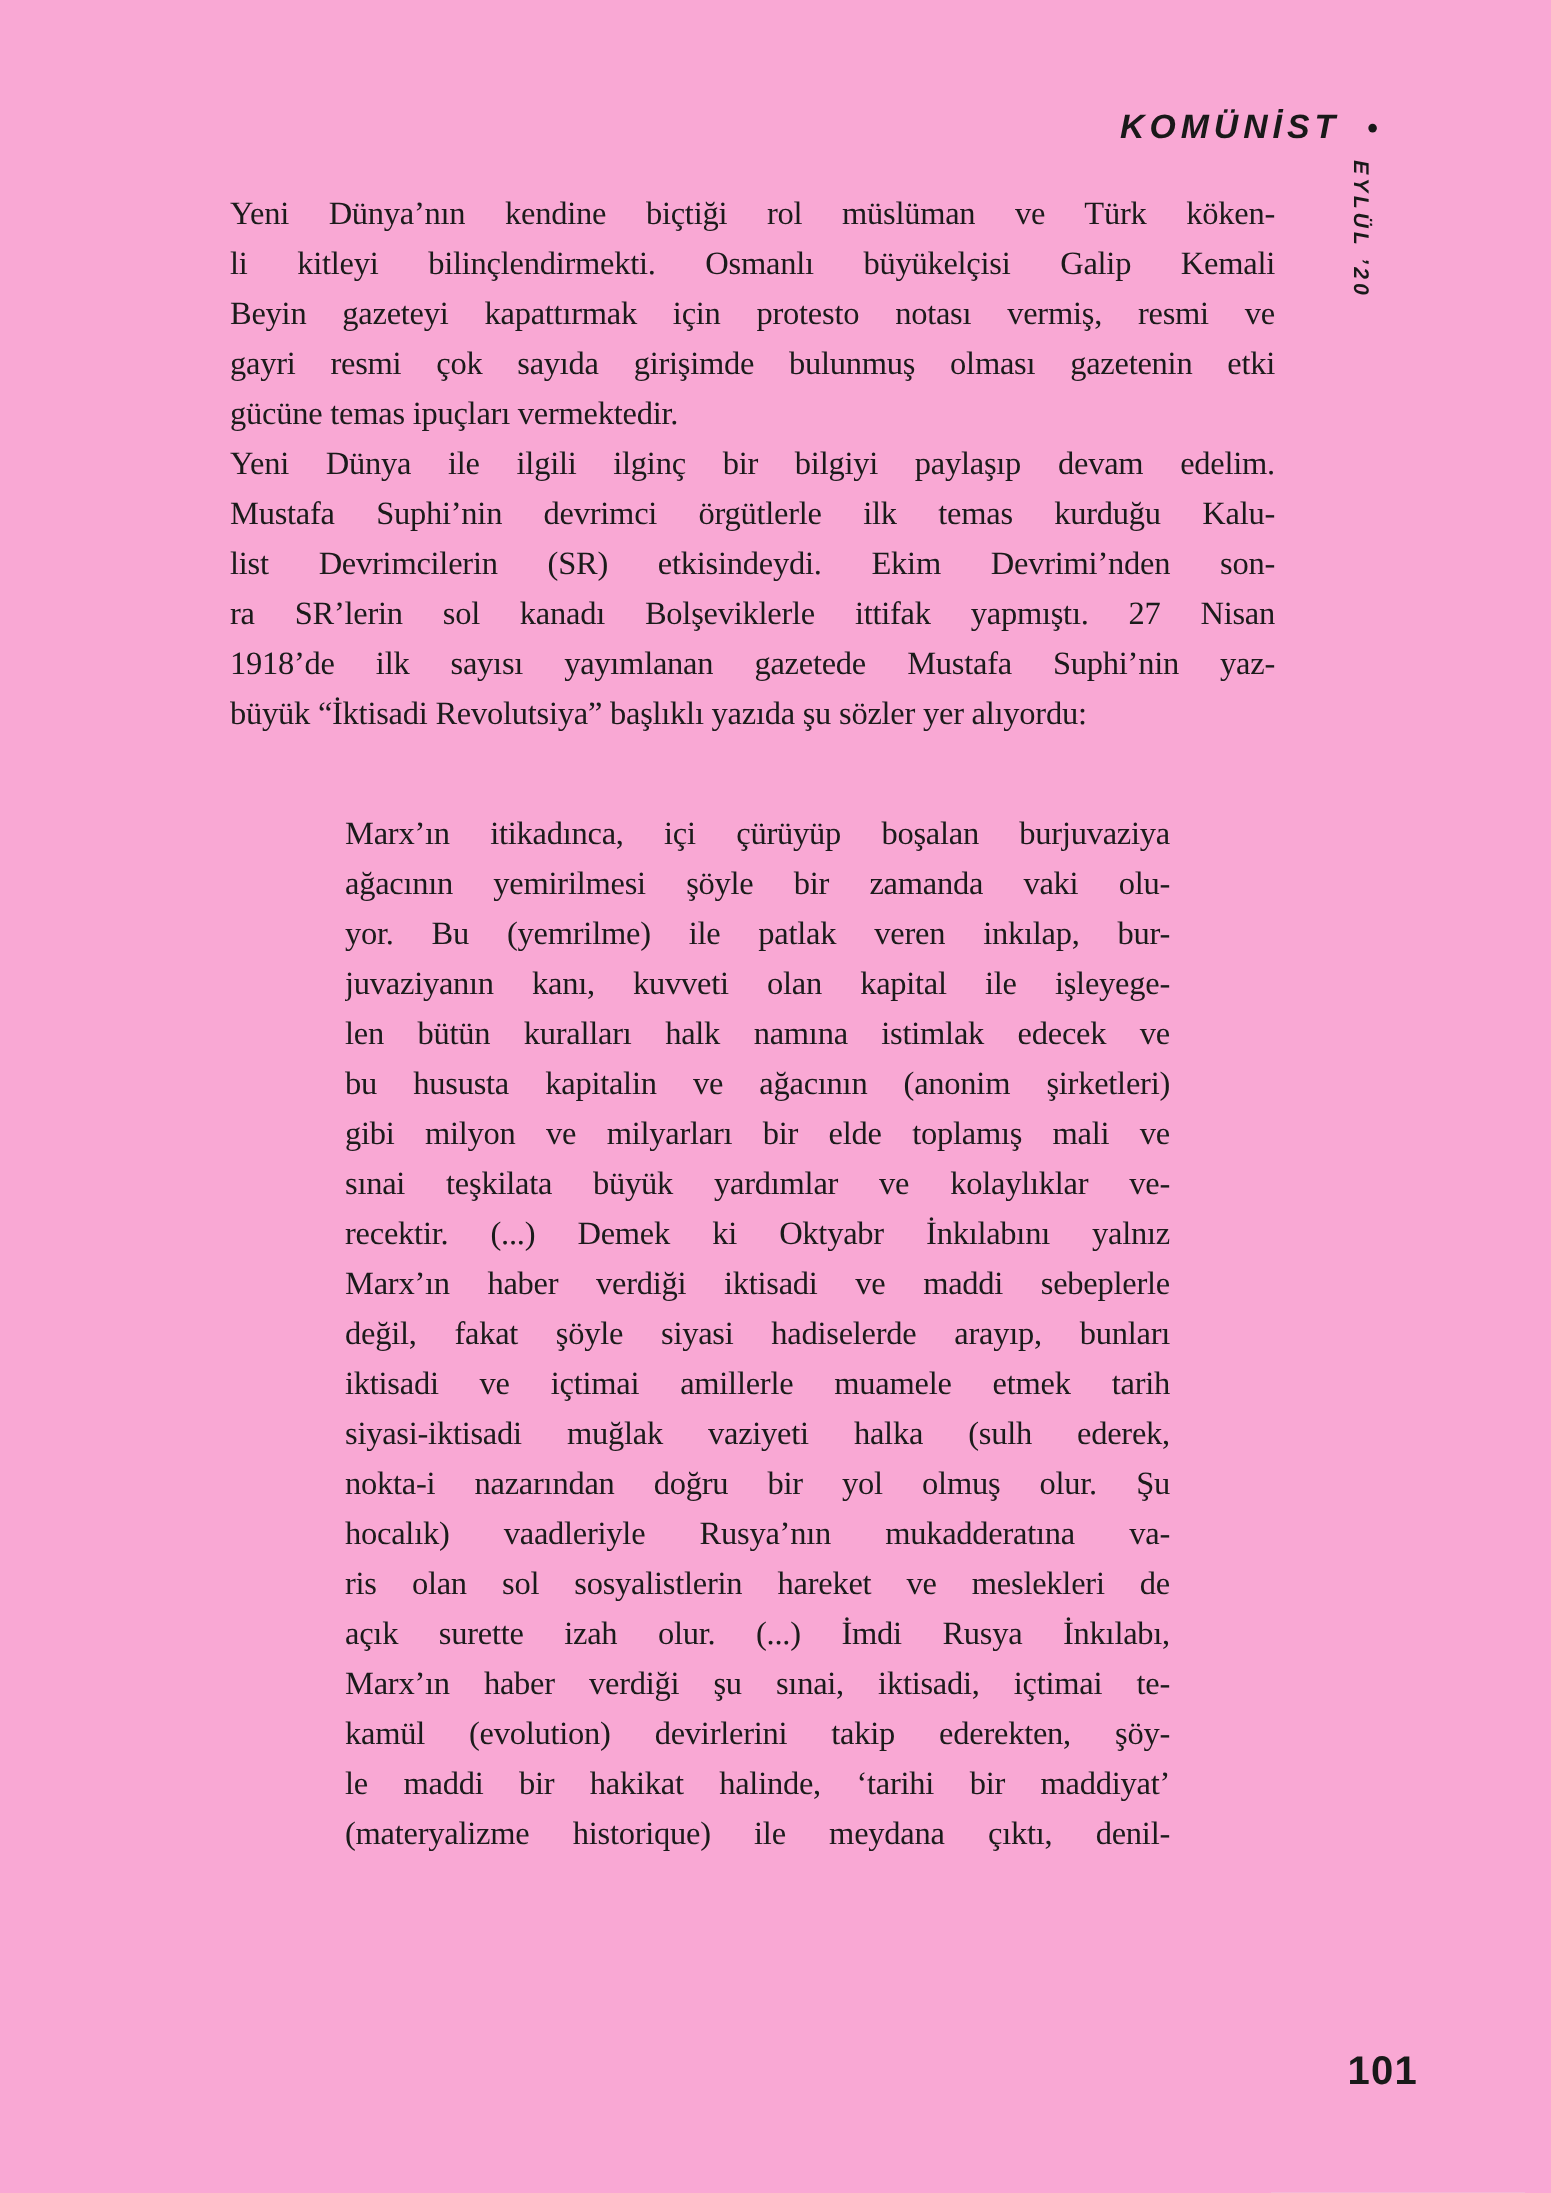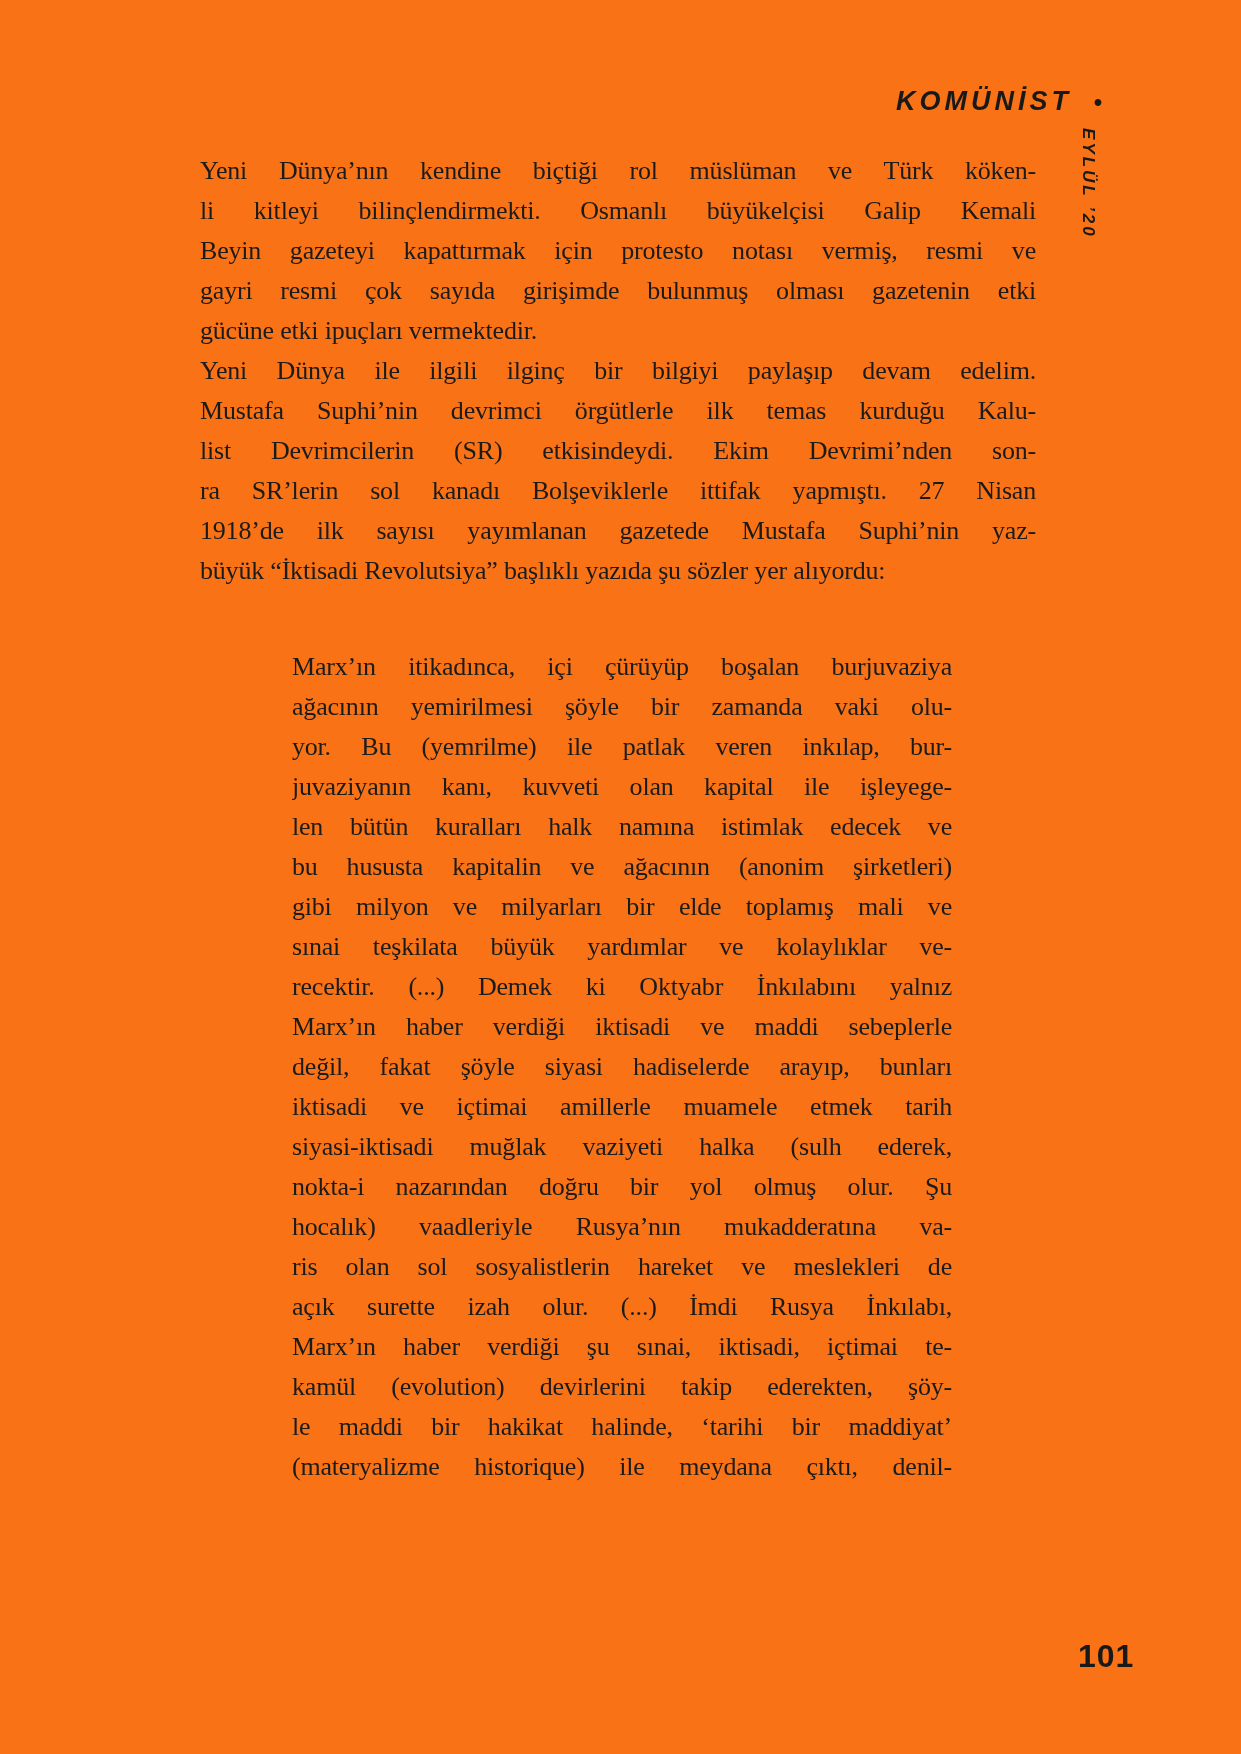--- a/index.html
+++ b/index.html
@@ -5,21 +5,21 @@
   html, body { margin: 0; padding: 0; }
   body {
     background: #e8e8e6;
     font-family: "Liberation Serif", serif;
   }
   .page {
     position: relative;
     width: 1241px;
     height: 1754px;
     margin: 0 auto;
-    background: #f97316;
+    background: #f9a8d4;
     color: #1b1b1b;
     overflow: hidden;
   }
 
   
   .journal {
     position: absolute;
     top: 86px;
     right: 139px;
     font-family: "Liberation Sans", sans-serif;
@@ -50,21 +50,21 @@
     font-size: 17px;
     letter-spacing: 3px;
     white-space: nowrap;
     color: #191919;
   }
 
   
   .textblock {
     position: absolute;
     top: 151px;
-    left: 200px;
+    left: 184px;
     width: 836px;
     font-size: 26px;
     line-height: 40px;
     letter-spacing: -0.2px;
     color: #1b1b1b;
   }
   .para { margin: 0; }
   .para-2 { }
   .quote {
     margin: 56px 0 0 92px;
@@ -101,21 +101,21 @@
   </div>
 
   <div class="issue">EYLÜL ’20</div>
 
   <main class="textblock">
     <div class="para para-1" data-last-left="true">
         <div class="tline">Yeni Dünya’nın kendine biçtiği rol müslüman ve Türk köken-</div>
         <div class="tline">li kitleyi bilinçlendirmekti. Osmanlı büyükelçisi Galip Kemali</div>
         <div class="tline">Beyin gazeteyi kapattırmak için protesto notası vermiş, resmi ve</div>
         <div class="tline">gayri resmi çok sayıda girişimde bulunmuş olması gazetenin etki</div>
-        <div class="tline">gücüne etki ipuçları vermektedir.</div>
+        <div class="tline">gücüne temas ipuçları vermektedir.</div>
       </div>
     <div class="para para-2" data-last-left="true">
         <div class="tline">Yeni Dünya ile ilgili ilginç bir bilgiyi paylaşıp devam edelim.</div>
         <div class="tline">Mustafa Suphi’nin devrimci örgütlerle ilk temas kurduğu Kalu-</div>
         <div class="tline">list Devrimcilerin (SR) etkisindeydi. Ekim Devrimi’nden son-</div>
         <div class="tline">ra SR’lerin sol kanadı Bolşeviklerle ittifak yapmıştı. 27 Nisan</div>
         <div class="tline">1918’de ilk sayısı yayımlanan gazetede Mustafa Suphi’nin yaz-</div>
         <div class="tline">büyük “İktisadi Revolutsiya” başlıklı yazıda şu sözler yer alıyordu:</div>
       </div>
     <div class="quote">

